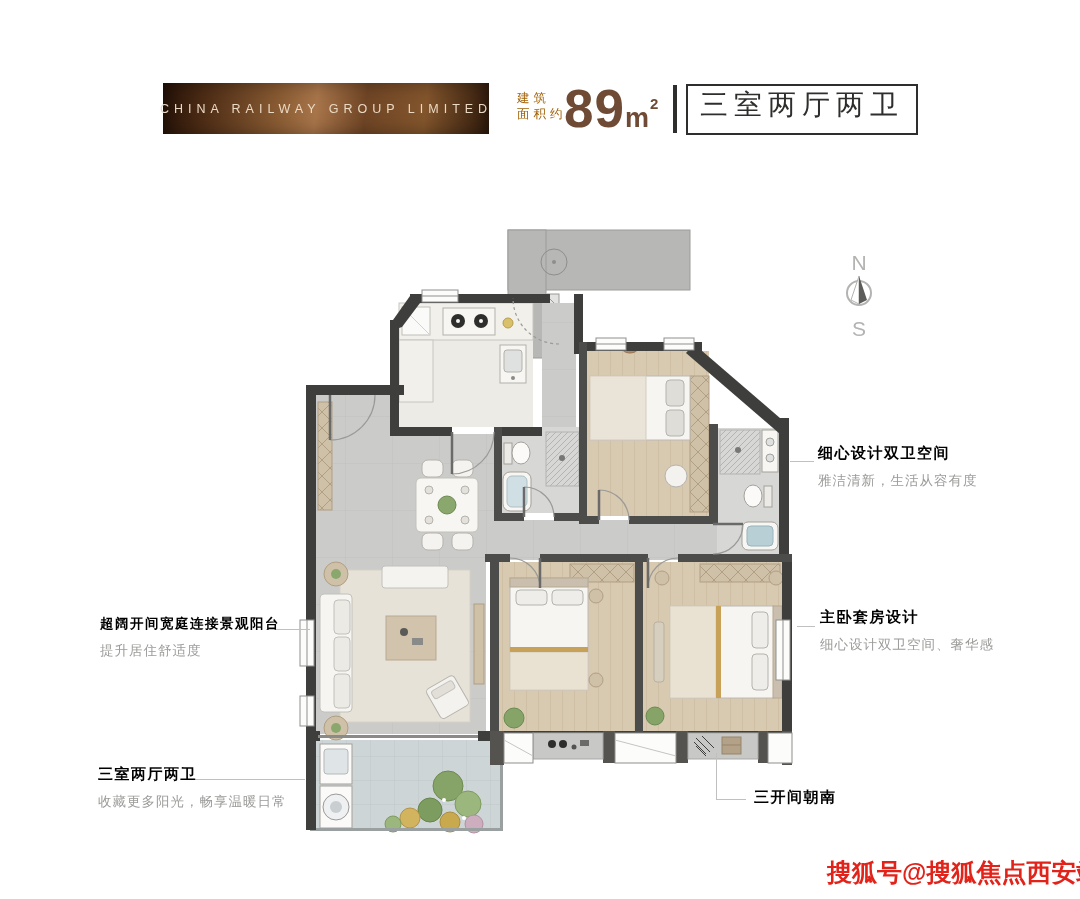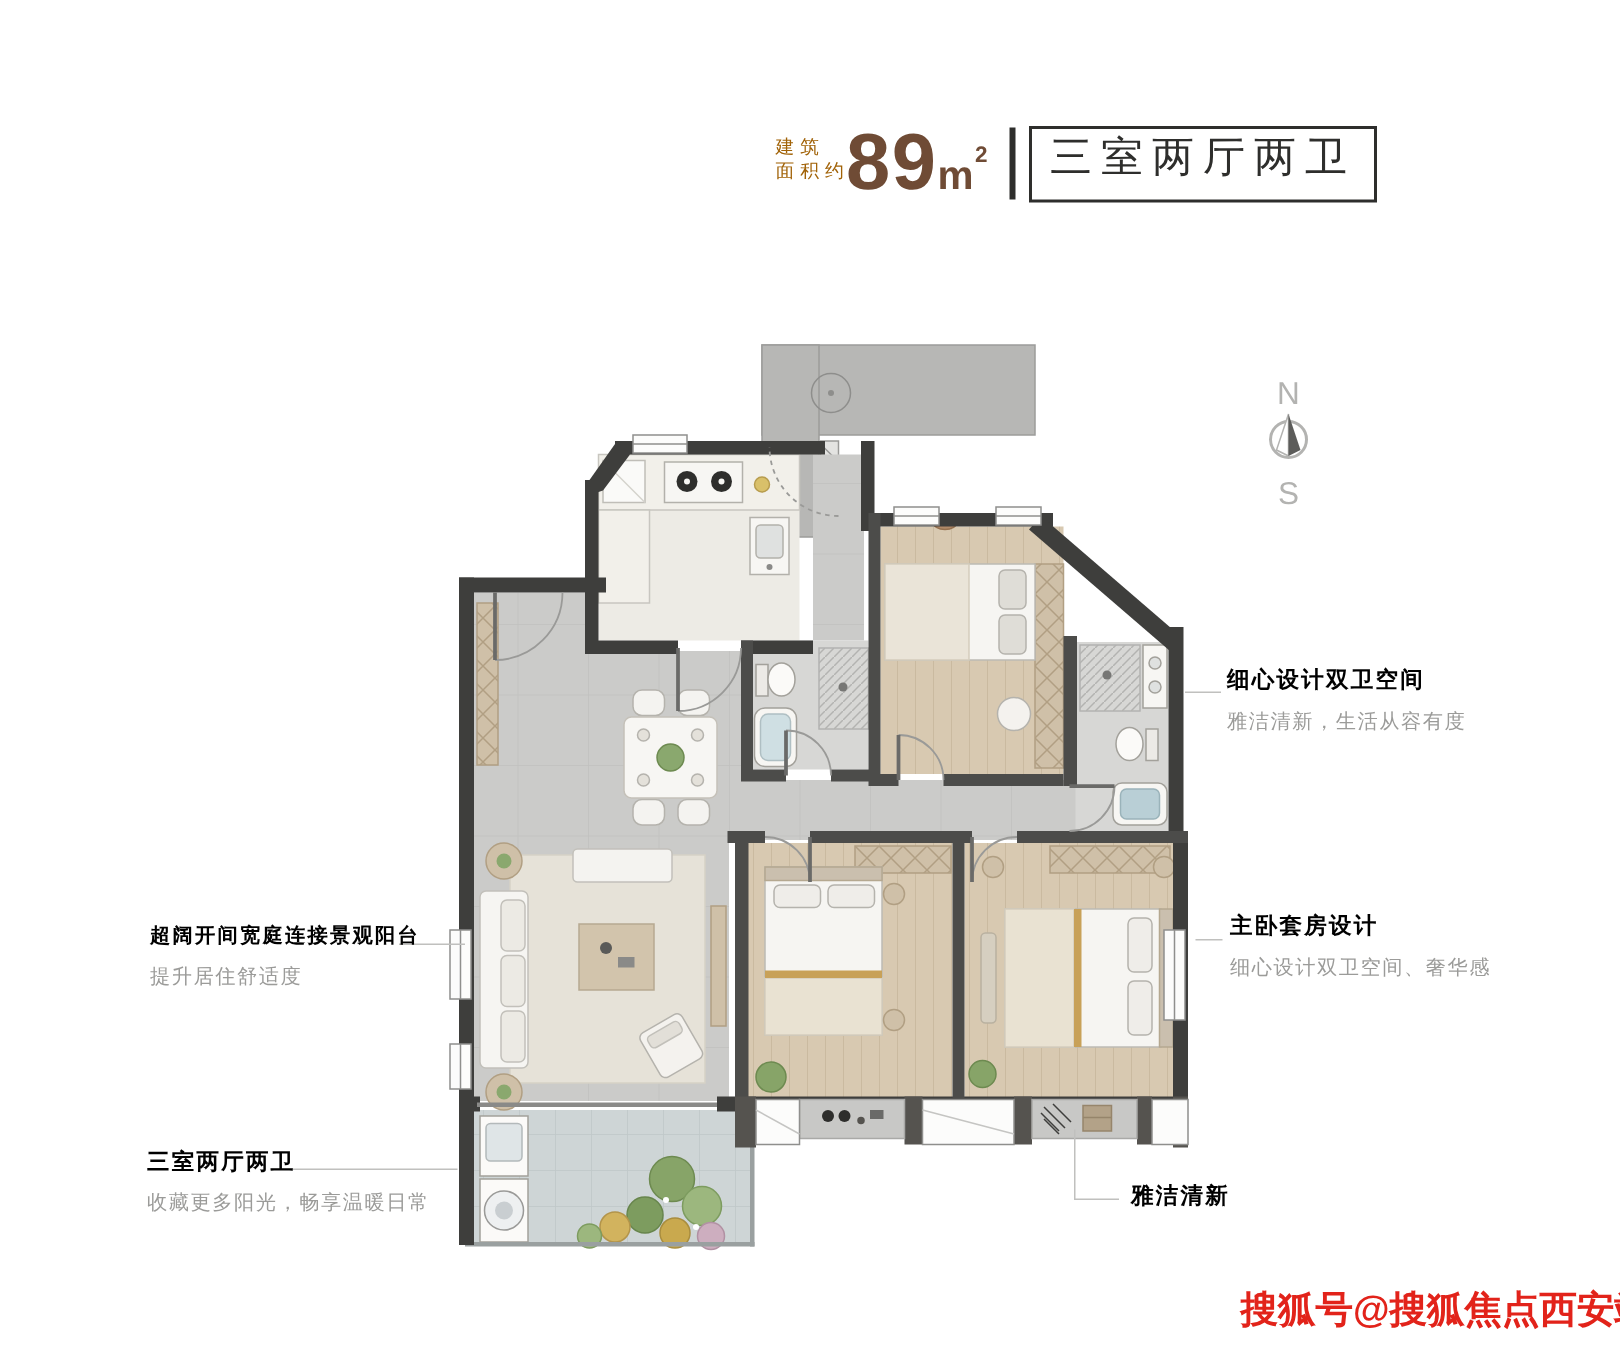--- a/index.html
+++ b/index.html
@@ -40,20 +40,23 @@
     letter-spacing:0px;white-space:nowrap;}
 
   
   .plan{position:absolute;left:298px;top:228px;width:500px;height:610px;}
 </style>
 </head>
 <body>
 
 <div id="page">
 
+  <div class="banner">
+    <span>CHINA RAILWAY GROUP LIMITED</span>
+  </div>
 
   <div class="area-label">
     <div>建筑</div>
     <div>面积约</div>
   </div>
 
   <div class="area-value"><span>89</span><span class="unit">m</span><sup>2</sup></div>
 
   <div class="hdr-divider"></div>
 
@@ -393,18 +396,18 @@
 
   <div class="lead h" style="left:180px;top:779px;width:125px;"></div>
   <div class="callout" style="left:98px;top:765px;">
     <div class="c-title">三室两厅两卫</div>
     <div class="c-sub">收藏更多阳光，畅享温暖日常</div>
   </div>
 
   <div class="lead v" style="left:716px;top:753px;height:47px;"></div>
   <div class="lead h" style="left:716px;top:799px;width:30px;"></div>
   <div class="callout" style="left:754px;top:788px;">
-    <div class="c-title">雅洁清新</div>
+    <div class="c-title">三开间朝南</div>
   </div>
 
   <div class="watermark">搜狐号@搜狐焦点西安站</div>
 
 </div>
 
 </body></html>

